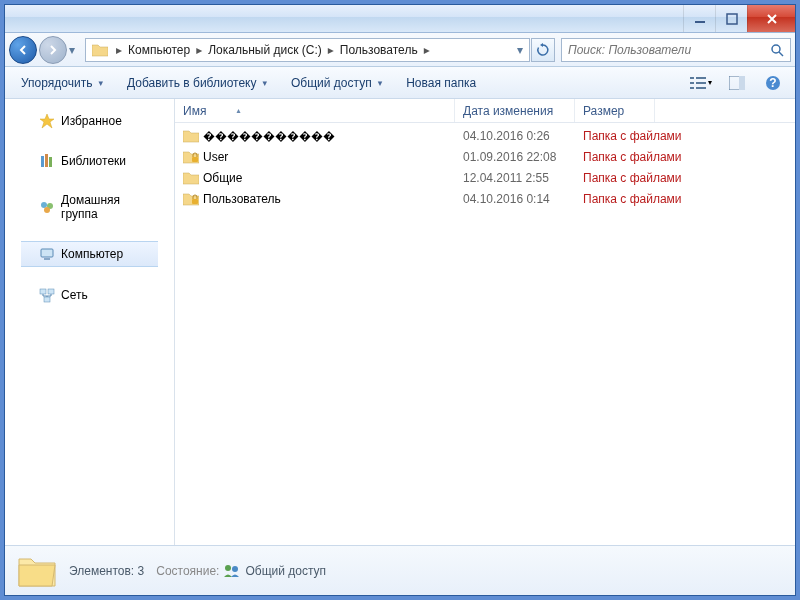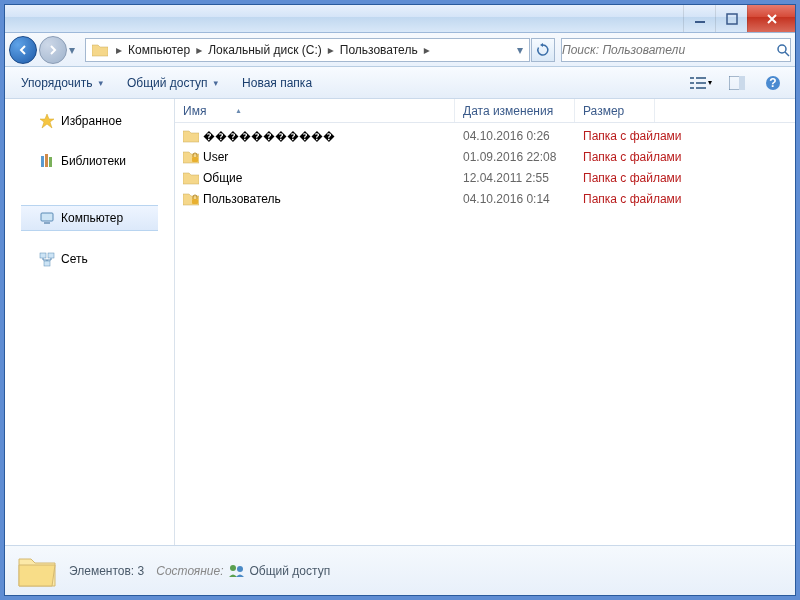--- a/index.html
+++ b/index.html
@@ -17,21 +17,21 @@
 .nav-back { background: radial-gradient(circle at 30% 30%, #5fa3e8, #1e5aa8); border: 1px solid #1a4a8a; }
 .nav-fwd { background: radial-gradient(circle at 30% 30%, #cdd8e8, #9fb3cc); border: 1px solid #8a9cb5; }
 .nav-drop { width: 14px; color: #5a7a9c; }
 
 .breadcrumb { flex: 1; height: 24px; background: #fff; border: 1px solid #a4b8d0; display: flex; align-items: center; padding: 0 2px; font-size: 12px; color: #222; }
 .breadcrumb .folder-icon { margin: 0 4px; }
 .breadcrumb .sep { padding: 0 4px; color: #555; }
 .breadcrumb .crumb { padding: 0 2px; }
 .refresh-btn { width: 24px; height: 24px; border: 1px solid #a4b8d0; background: linear-gradient(to bottom,#f5faff,#dbe9f7); display: flex; align-items: center; justify-content: center; margin-left: -1px; }
 
-.searchbox { width: 230px; height: 24px; background: #fff; border: 1px solid #a4b8d0; display: flex; align-items: center; padding: 0 0; margin-left: 4px; }
+.searchbox { width: 230px; height: 24px; background: #fff; border: 1px solid #a4b8d0; display: flex; align-items: center; padding: 0 6px; margin-left: 4px; }
 .searchbox input { border: none; outline: none; flex: 1; font-style: italic; color: #888; font-size: 12px; }
 .searchbox .icon { color: #3a6ea8; }
 
 .toolbar { height: 32px; background: linear-gradient(to bottom, #f8fbff 0%, #e5eef9 100%); border-bottom: 1px solid #cad9ea; display: flex; align-items: center; padding: 0 8px; gap: 8px; }
 .toolbar .tb-item { padding: 4px 8px; color: #1a3e6e; font-size: 12px; display: flex; align-items: center; gap: 4px; }
 .toolbar .tb-item.drop::after { content: "▾"; font-size: 9px; margin-left: 2px; color: #4a6a9a; }
 .toolbar .spacer { flex: 1; }
 .toolbar .tb-icon { width: 28px; height: 24px; display: flex; align-items: center; justify-content: center; border: 1px solid transparent; }
 .toolbar .tb-icon.drop::after { content: "▾"; font-size: 8px; margin-left: 2px; }
 
@@ -129,20 +129,21 @@
         <svg width="14" height="14" viewBox="0 0 14 14">
             <circle cx="6" cy="6" r="4" fill="none" stroke="#3a6ea8" stroke-width="1.5"></circle>
             <path d="M9 9 L13 13" stroke="#3a6ea8" stroke-width="1.5"></path>
           </svg>
       </span>
     </div>
   </div>
 
   <div class="toolbar">
     <div class="tb-item drop">Упорядочить</div>
+    <div class="tb-item drop">Добавить в библиотеку</div>
     <div class="tb-item drop">Общий доступ</div>
     <div class="tb-item">Новая папка</div>
     <div class="spacer"></div>
     <div class="tb-icon drop">
       <svg width="16" height="14" viewBox="0 0 16 14">
           <rect x="0" y="1" width="4" height="2" fill="#5a7a9c"></rect>
           <rect x="6" y="1" width="10" height="2" fill="#5a7a9c"></rect>
           <rect x="0" y="6" width="4" height="2" fill="#5a7a9c"></rect>
           <rect x="6" y="6" width="10" height="2" fill="#5a7a9c"></rect>
           <rect x="0" y="11" width="4" height="2" fill="#5a7a9c"></rect>
@@ -179,20 +180,30 @@
         <span>
           <svg width="16" height="16" viewBox="0 0 16 16">
               <rect x="2" y="3" width="3" height="11" fill="#5a9ad0"></rect>
               <rect x="6" y="1" width="3" height="13" fill="#d08a4a"></rect>
               <rect x="10" y="4" width="3" height="10" fill="#7ab05a"></rect>
             </svg>
         </span>
         <span>Библиотеки</span>
       </div>
       <div class="group-gap"></div>
+      <div class="item">
+        <span>
+          <svg width="16" height="16" viewBox="0 0 16 16">
+              <circle cx="5" cy="6" r="3" fill="#6ab0d5"></circle>
+              <circle cx="11" cy="7" r="3" fill="#8ac070"></circle>
+              <circle cx="8" cy="11" r="3" fill="#e8a84a"></circle>
+            </svg>
+        </span>
+        <span>Домашняя группа</span>
+      </div>
       <div class="group-gap"></div>
       <div class="item selected">
         <span>
           <svg width="16" height="16" viewBox="0 0 16 16">
               <rect x="2" y="3" width="12" height="8" rx="1" fill="#cde4f5" stroke="#5a8ab5"></rect>
               <rect x="5" y="12" width="6" height="2" fill="#88a8c8"></rect>
             </svg>
         </span>
         <span>Компьютер</span>
       </div>
@@ -275,21 +286,21 @@
   </div>
 
   <div class="statusbar">
     <span class="big-folder">
       <svg width="40" height="36" viewBox="0 0 40 36">
           <path d="M2 6 L14 6 L18 10 L38 10 L38 33 L2 33 Z" fill="#fce9a8" stroke="#d4b870"></path>
           <path d="M2 12 L38 12 L35 33 L2 33 Z" fill="#f8dd88" stroke="#d4b870"></path>
         </svg>
     </span>
     <span>Элементов: 3</span>
-    <span style="color:#888;font-style:italic;">Состояние:</span>
+    <span style="color:#888;">Состояние:</span>
     <span style="margin-left:-8px;">
       <svg width="18" height="14" viewBox="0 0 18 14">
           <circle cx="5" cy="4" r="3" fill="#5aa050"></circle>
           <circle cx="12" cy="5" r="3" fill="#4a8ac5"></circle>
           <path d="M1 13 Q5 8 9 13 Z" fill="#5aa050"></path>
           <path d="M8 13 Q12 8 16 13 Z" fill="#4a8ac5"></path>
         </svg>
     </span>
     <span style="margin-left:-8px;">Общий доступ</span>
   </div>

